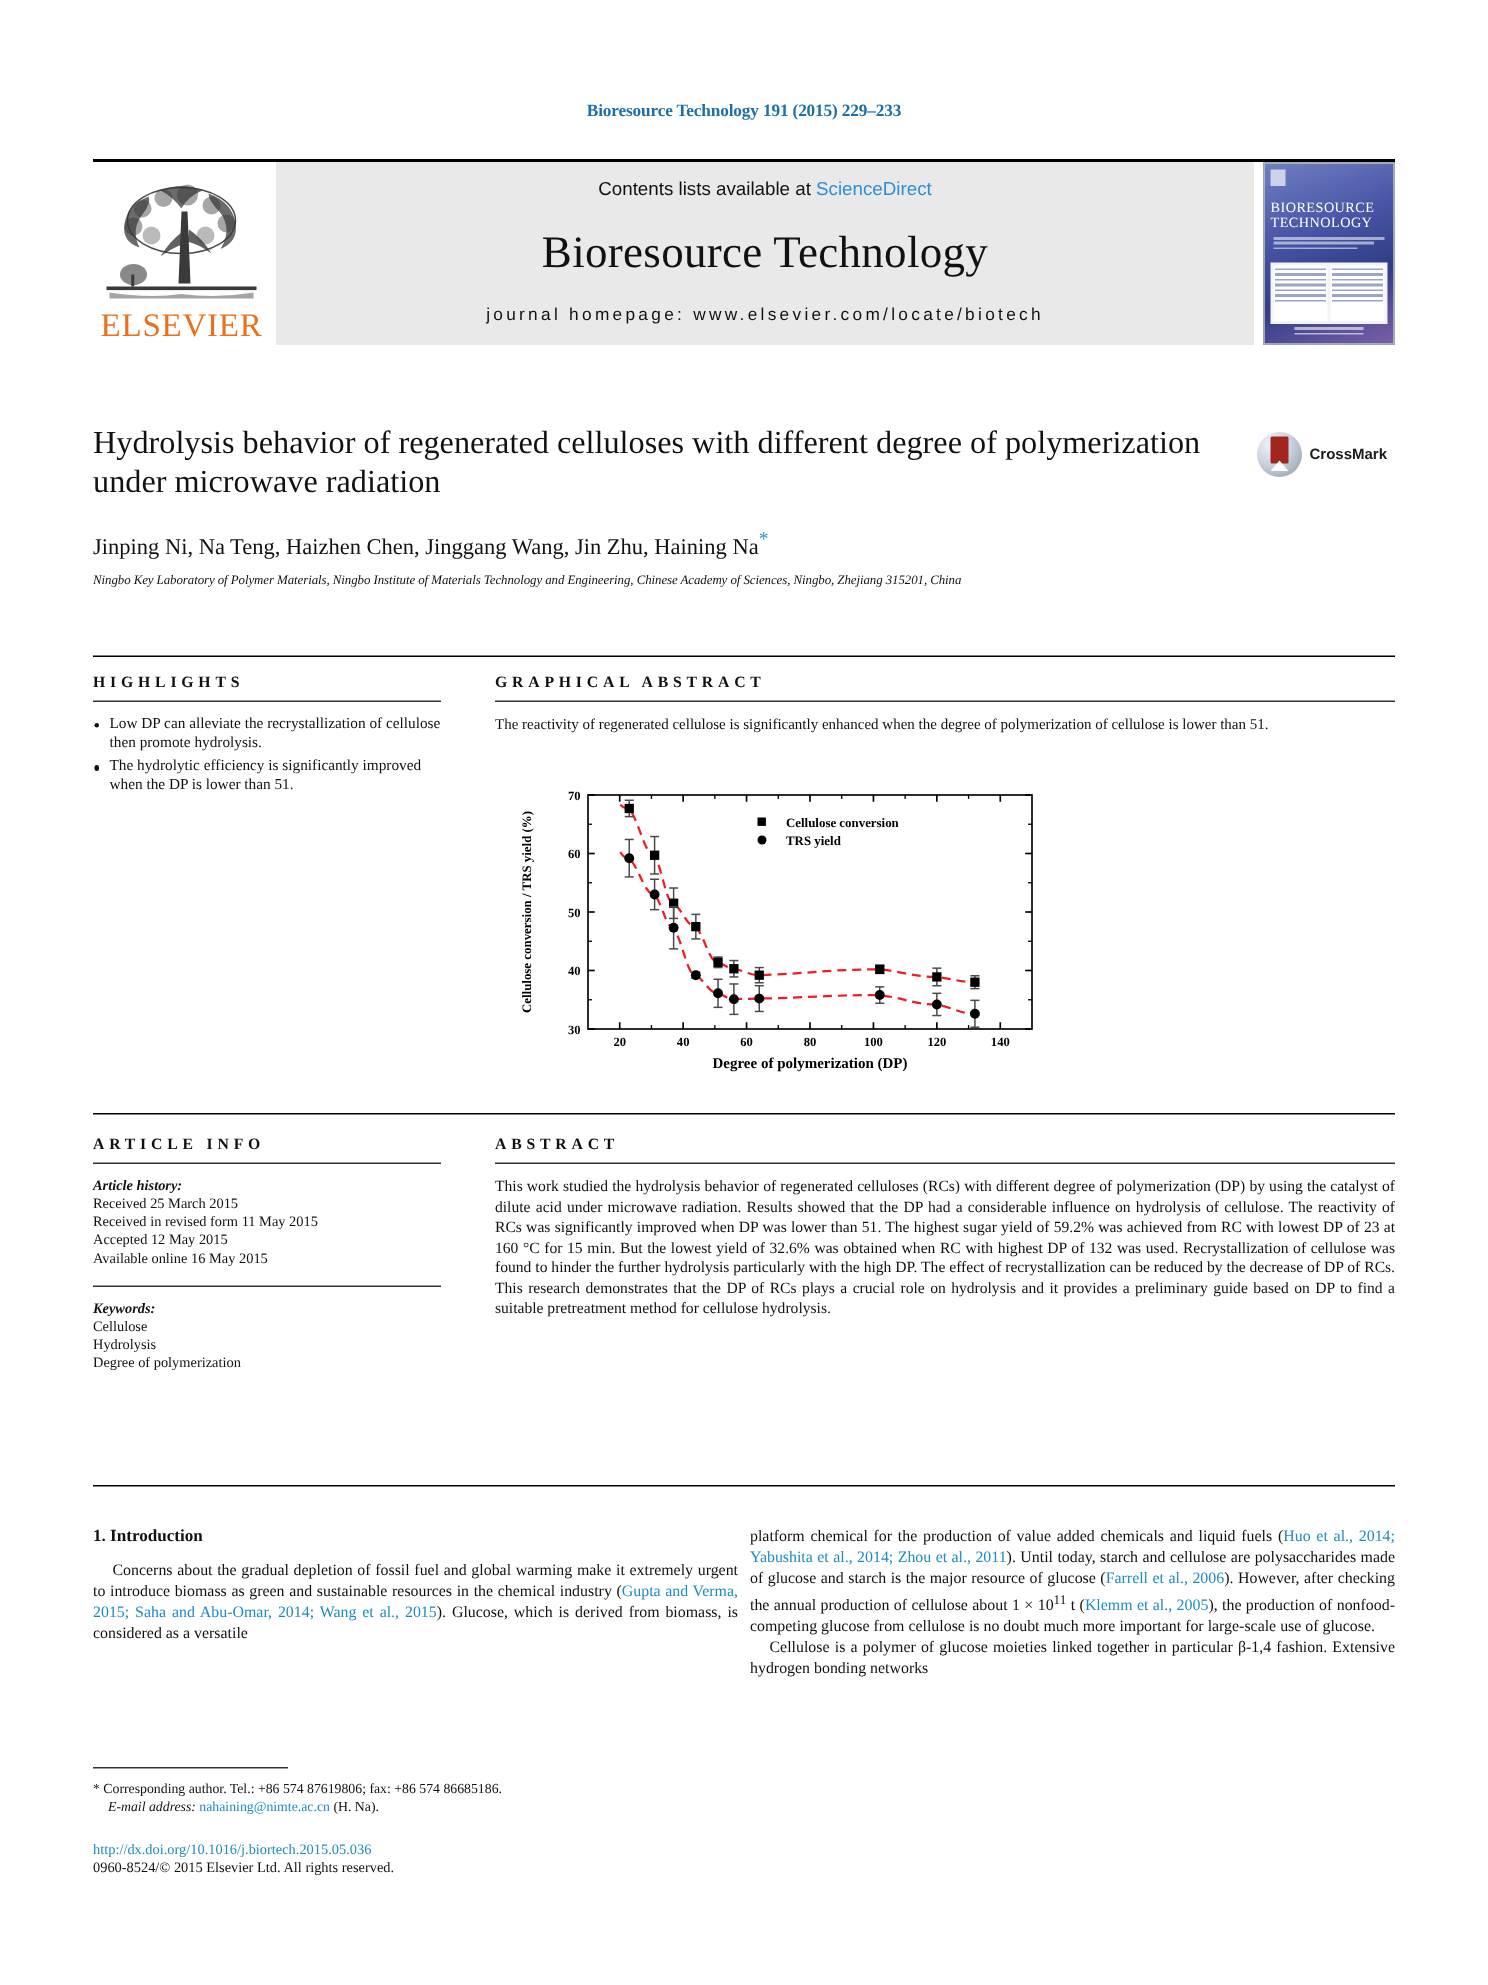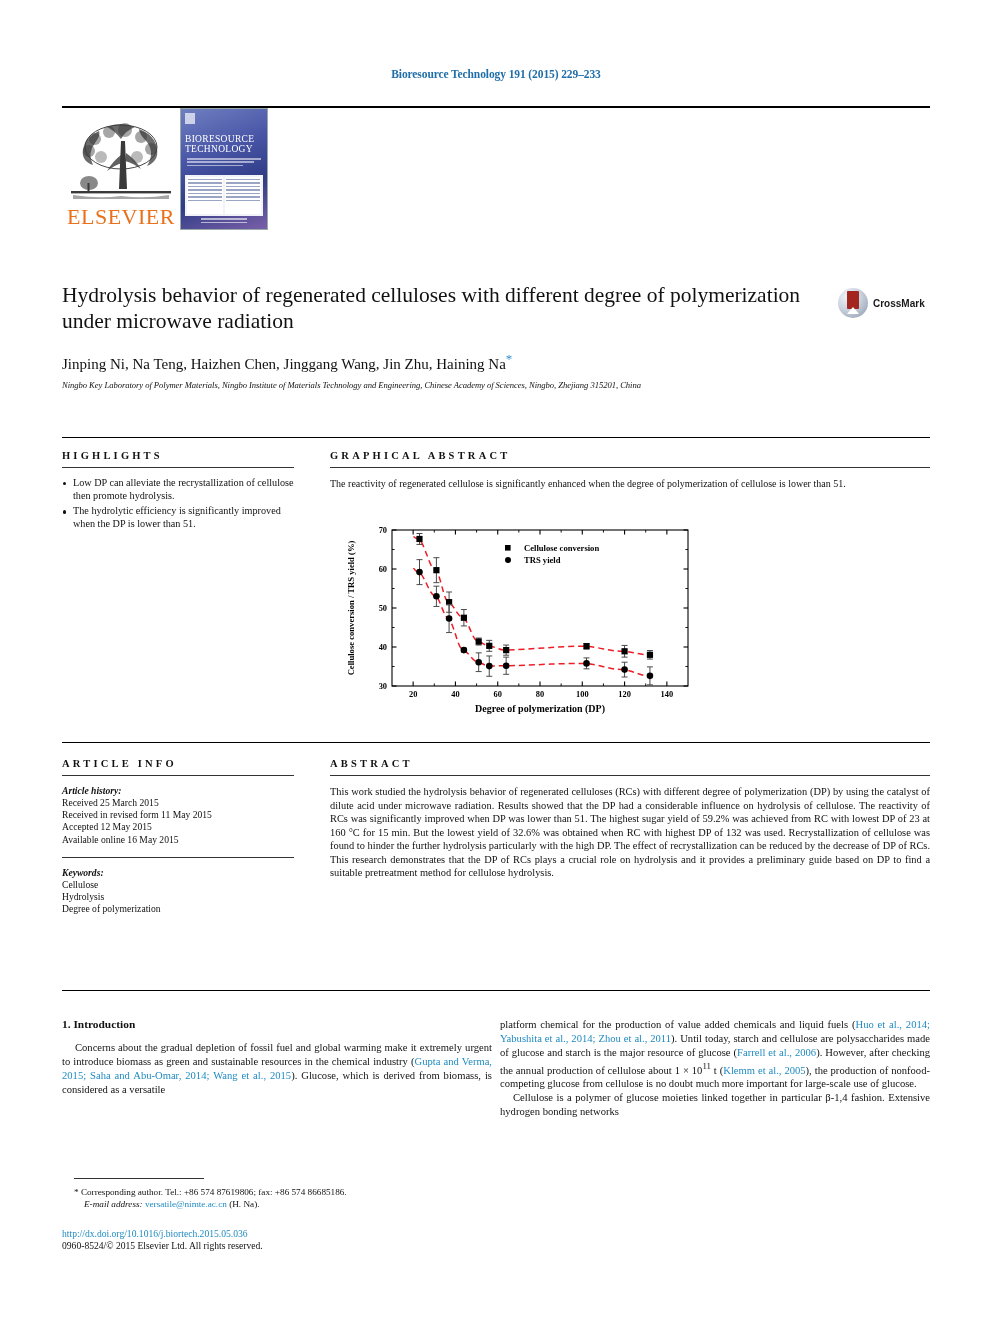--- a/index.html
+++ b/index.html
@@ -173,21 +173,21 @@
     font-size:11.4px; color:#111;
   }
   p.body {
     margin:0; font-family:"Liberation Serif", serif; font-size:10.6px;
     line-height:13.9px; color:#111; text-align:justify; text-indent:13px;
   }
   p.body + p.body { margin-top:0; }
   a.cite, .cite { color:#1f8ac0; text-decoration:none; }
 
   
-  .footnote { position:absolute; left:74px; top:1178px; width:430px; }
+  .footnote { position:absolute; left:62px; top:1178px; width:430px; }
   .fn-rule { width:130px; height:1px; background:#333; margin-bottom:7px; }
   .fn-line {
     font-family:"Liberation Serif", serif; font-size:9.2px; line-height:12px; color:#111;
     padding-left:14px; text-indent:-14px;
   }
   .fn-line i { font-style:italic; }
   .fn-mail { color:#1f8ac0; }
   .doiblock { position:absolute; left:62px; top:1228px; width:430px; }
   .doi { font-family:"Liberation Serif", serif; font-size:9.6px; color:#1f8ac0; }
   .issn { font-family:"Liberation Serif", serif; font-size:9.6px; color:#111; margin-top:1px; }
@@ -221,20 +221,27 @@
           <path d="M57 34 Q66 40 72 50 Q64 44 56 42 Z" opacity=".8"></path>
           <ellipse cx="20" cy="64" rx="9" ry="7" opacity=".6"></ellipse>
           <rect x="18.5" y="64" width="2" height="8"></rect>
           <rect x="2" y="72" width="100" height="2.4"></rect>
           <path d="M4 76 Q30 80 52 77 Q76 80 100 76 L100 80 L4 80 Z" opacity=".45"></path>
         </g>
       </svg>
       <div class="elsevier-word">ELSEVIER</div>
     </div>
 
+    <div class="journal-band">
+      <div class="contents-line">
+        <span>Contents lists available at </span><span class="sd">ScienceDirect</span>
+      </div>
+      <div class="journal-name">Bioresource Technology</div>
+      <div class="homepage">journal homepage: www.elsevier.com/locate/biotech</div>
+    </div>
 
     <div class="cover-thumb">
       <div class="cover-inner">
         <div class="cover-els"></div>
         <div class="cover-title">
           <span>BIORESOURCE</span><br>
           <span>TECHNOLOGY</span>
         </div>
         <div class="cover-sub">
             <i></i>
@@ -484,21 +491,21 @@
   </div>
 
   <div class="footnote">
     <div class="fn-rule"></div>
     <div class="fn-line">
       <span>*</span>
       <span>Corresponding author. Tel.: +86 574 87619806; fax: +86 574 86685186.</span>
     </div>
     <div class="fn-line" style="padding-left:24px;">
       <i>E-mail address:</i>
-      <span class="fn-mail">versatile@nimte.ac.cn</span>
+      <span class="fn-mail">nahaining@nimte.ac.cn</span>
       <span>(H. Na).</span>
     </div>
   </div>
 
   <div class="doiblock">
     <div class="doi">http://dx.doi.org/10.1016/j.biortech.2015.05.036</div>
     <div class="issn">0960-8524/© 2015 Elsevier Ltd. All rights reserved.</div>
   </div>
 
 </div>

